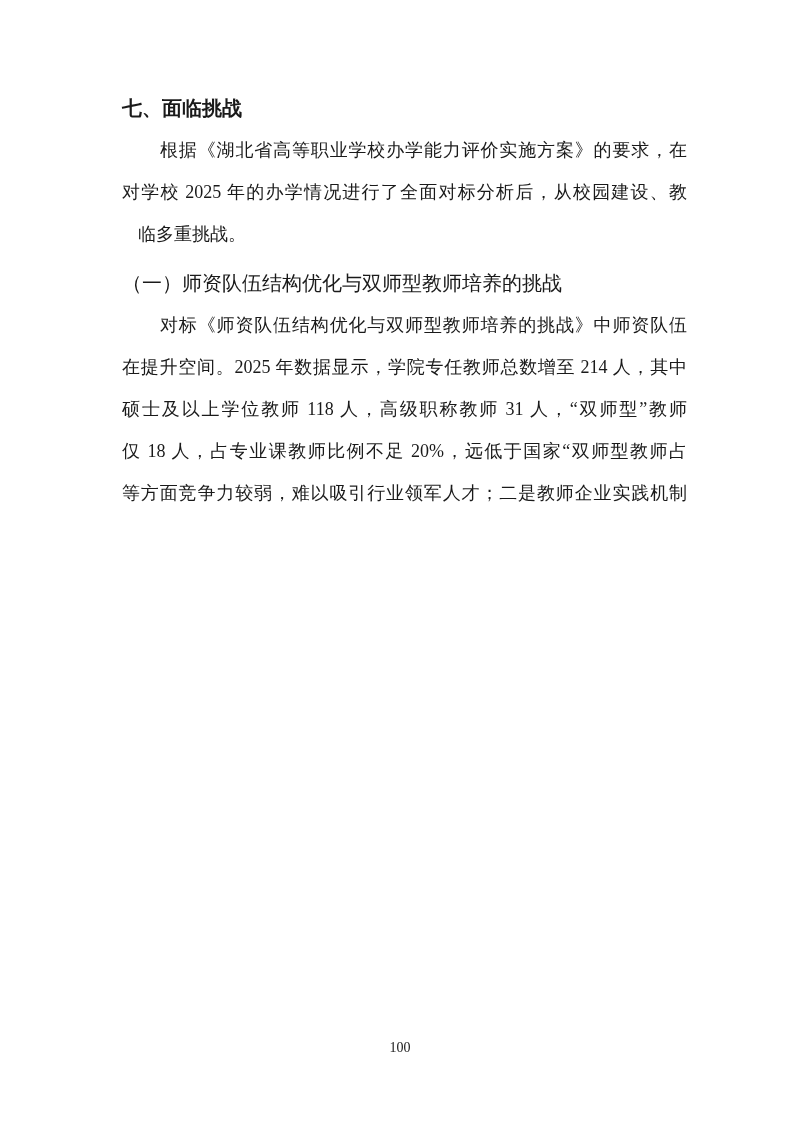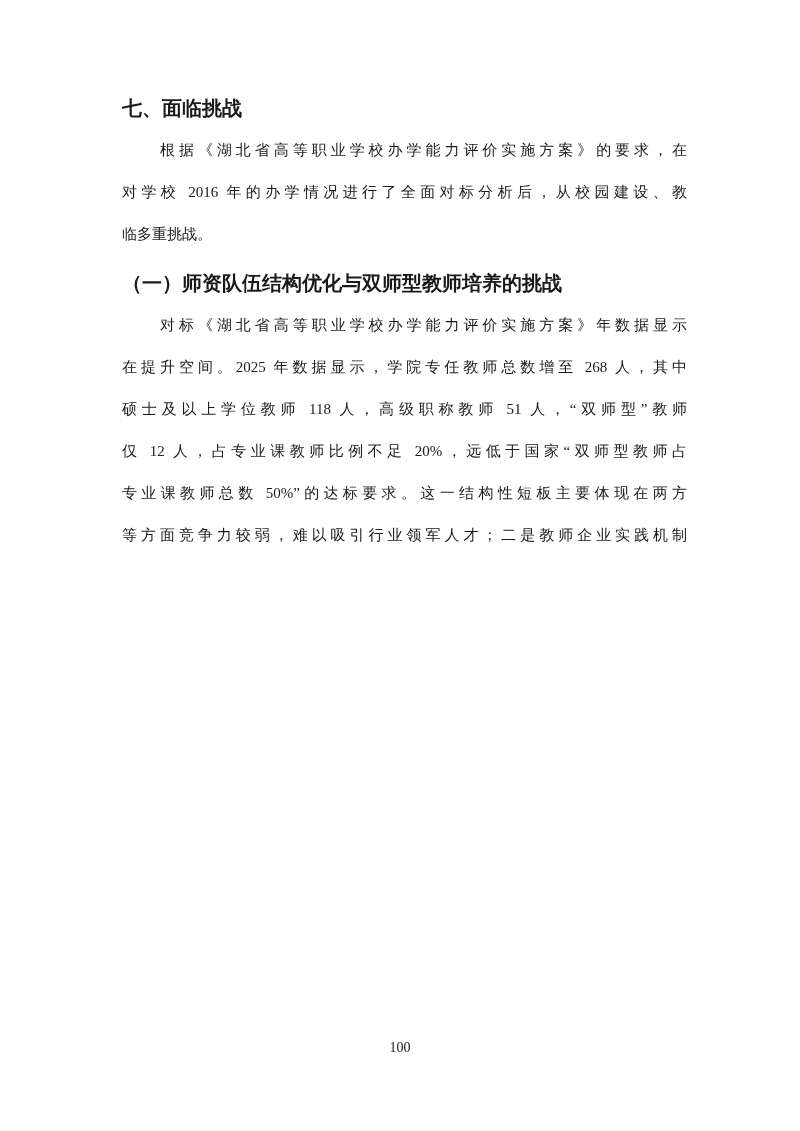--- a/index.html
+++ b/index.html
@@ -19,34 +19,35 @@
     width: 565px;
   }
   .h1 {
     font-size: 20px;
     font-weight: 700;
     line-height: 42px;
     text-align: left;
   }
   .h2 {
     font-size: 20px;
-    font-weight: 700;
+    font-weight: 400;
     line-height: 42px;
     margin-top: 7px;
     text-align: left;
   }
   .line {
-    font-size: 15px;
+    font-size: 18px;
     line-height: 42px;
     text-align: justify;
     text-align-last: justify;
     white-space: normal;
   }
   .line.last-line {
     text-align-last: left;
+    margin-left: 16px;
   }
   .line.indent {
     text-indent: 38px;
   }
   .footer {
     position: absolute;
     left: 0;
     right: 0;
     top: 1038px;
     text-align: center;
@@ -58,32 +59,31 @@
 </head>
 <body>
 
 <div class="page">
   <div class="content">
 
     <div class="h1">七、面临挑战</div>
 
     <div>
       <div class="line indent">根据《湖北省高等职业学校办学能力评价实施方案》的要求，在</div>
-      <div class="line">对学校 2016 年的办学情况进行了全面对标分析后，从校园建设、教</div>
+      <div class="line">对学校 2025 年的办学情况进行了全面对标分析后，从校园建设、教</div>
       <div class="line last-line">临多重挑战。</div>
     </div>
 
     <div class="h2">（一）师资队伍结构优化与双师型教师培养的挑战</div>
 
     <div>
-      <div class="line indent">对标《湖北省高等职业学校办学能力评价实施方案》年数据显示</div>
-      <div class="line">在提升空间。2025 年数据显示，学院专任教师总数增至 268 人，其中</div>
-      <div class="line">硕士及以上学位教师 118 人，高级职称教师 51 人，“双师型”教师</div>
-      <div class="line">仅 12 人，占专业课教师比例不足 20%，远低于国家“双师型教师占</div>
-      <div class="line">专业课教师总数 50%”的达标要求。这一结构性短板主要体现在两方</div>
+      <div class="line indent">对标《师资队伍结构优化与双师型教师培养的挑战》中师资队伍</div>
+      <div class="line">在提升空间。2025 年数据显示，学院专任教师总数增至 214 人，其中</div>
+      <div class="line">硕士及以上学位教师 118 人，高级职称教师 31 人，“双师型”教师</div>
+      <div class="line">仅 18 人，占专业课教师比例不足 20%，远低于国家“双师型教师占</div>
       <div class="line">等方面竞争力较弱，难以吸引行业领军人才；二是教师企业实践机制</div>
 
     </div>
 
   </div>
 
   <div class="footer">100</div>
 </div>
 
 </body></html>

